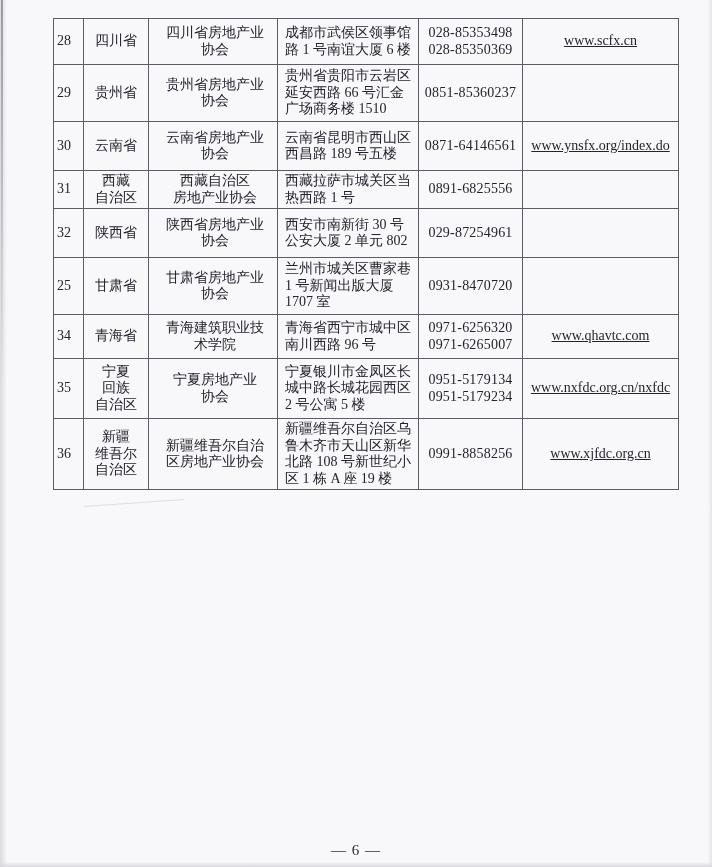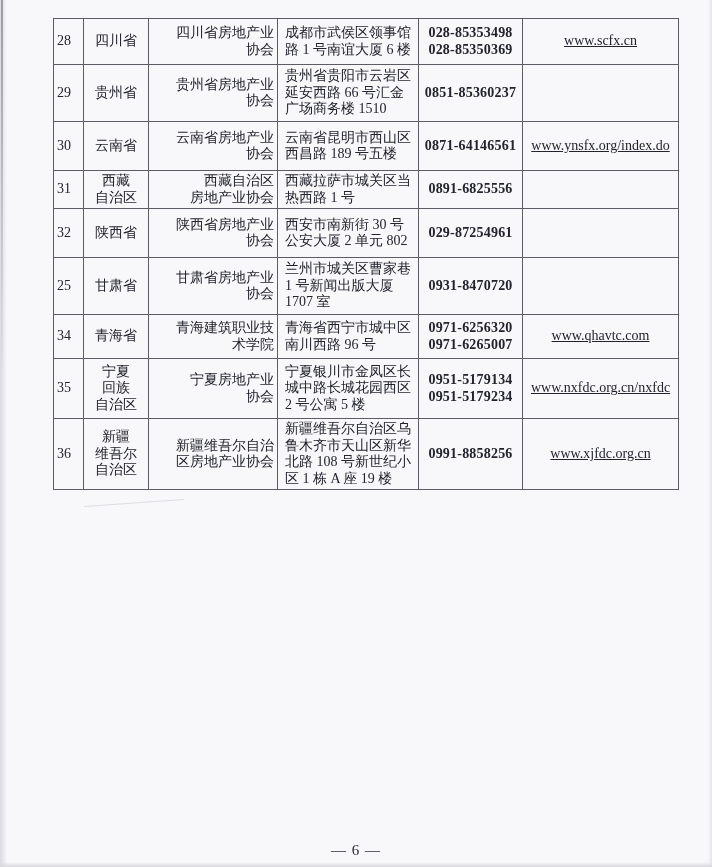--- a/index.html
+++ b/index.html
@@ -42,23 +42,23 @@
     border: 1.4px solid #5c5c64;
     vertical-align: middle;
     white-space: pre-line;
     font-size: 14px;
     line-height: 16.5px;
     padding: 2px 3px;
     overflow: hidden;
   }
   .col-num      { text-align: left; font-size: 14.5px; }
   .col-province { text-align: center; }
-  .col-assoc    { text-align: right; padding-left: 7px !important; }
+  .col-assoc    { text-align: center; padding-left: 7px !important; }
   .col-addr     { text-align: left; padding-left: 7px !important; font-family: Liberation Serif, serif; }
-  .col-phone    { text-align: center; letter-spacing: .2px; font-weight: bold; }
+  .col-phone    { text-align: center; letter-spacing: .2px; }
   .col-web      { text-align: center; font-size: 13.5px; text-decoration: underline; }
 
   .assoc-table tbody tr:nth-child(1) { height: 46px; }
   .assoc-table tbody tr:nth-child(2) { height: 57px; }
   .assoc-table tbody tr:nth-child(3) { height: 49px; }
   .assoc-table tbody tr:nth-child(4) { height: 33px; margin-top: 23px; }
   .assoc-table tbody tr:nth-child(5) { height: 49px; }
   .assoc-table tbody tr:nth-child(6) { height: 57px; }
   .assoc-table tbody tr:nth-child(7) { height: 44px; }
   .assoc-table tbody tr:nth-child(8) { height: 60px; }

